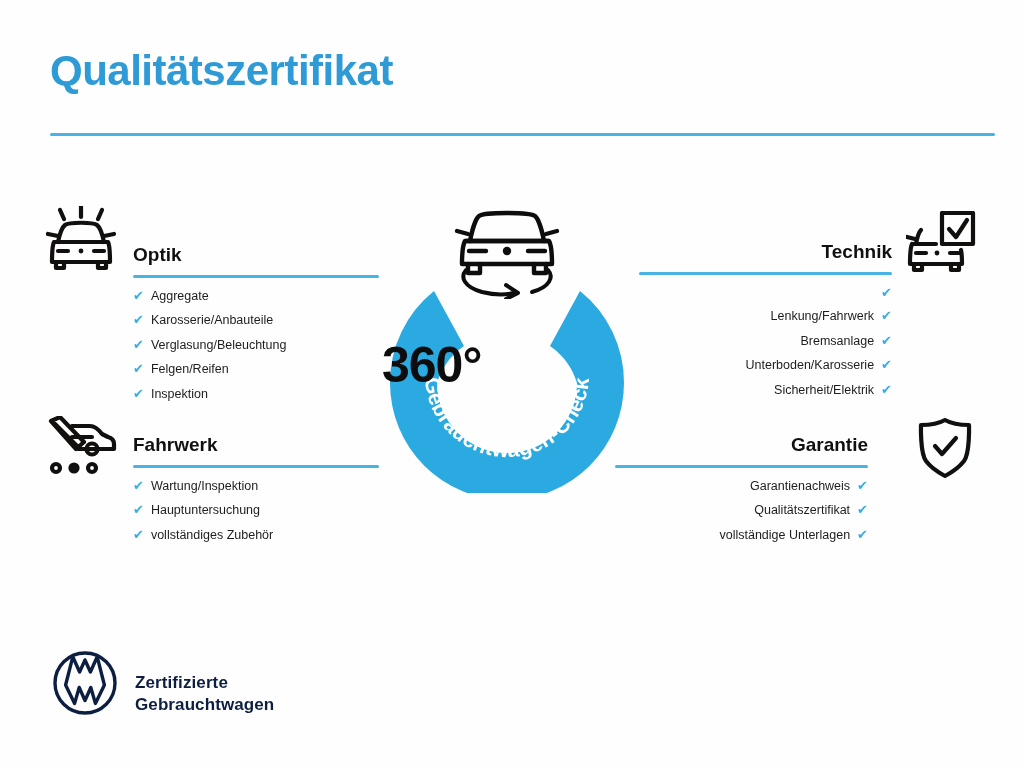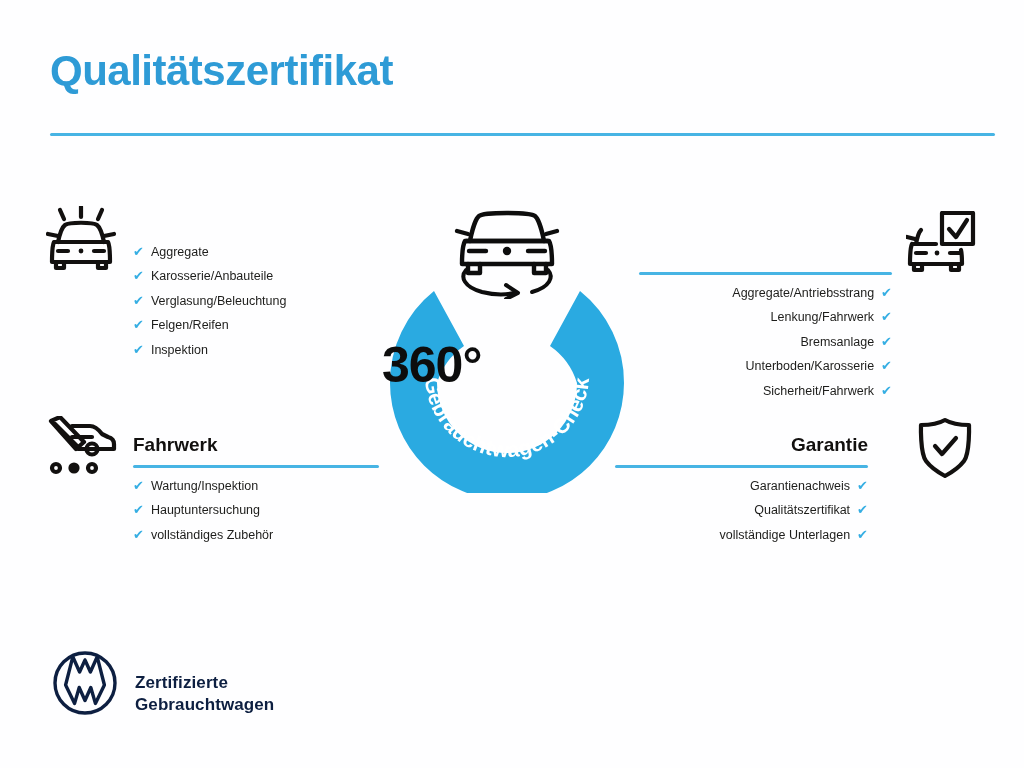--- a/index.html
+++ b/index.html
@@ -210,20 +210,24 @@
   </div>
 
   <div class="icon-box ic-garantie">
     <svg width="58" height="62" viewBox="0 0 58 62" fill="none" stroke="#12100f" stroke-width="4.2" stroke-linecap="round" stroke-linejoin="round">
       <path d="M29 3 C22 7 12 8 5 8 C5 8 4 36 10 44 C16 52 29 59 29 59 C29 59 42 52 48 44 C54 36 53 8 53 8 C46 8 36 7 29 3 Z"></path>
       <polyline points="19,29 26,37 40,21"></polyline>
     </svg>
   </div>
 
   <div class="section left sec-optik">
+    <div class="section-head">
+      <div class="section-title">Optik</div>
+      <div class="section-rule"></div>
+    </div>
     <ul class="check-list">
       <li>
           <span class="chk">✔</span>
           <span>Aggregate</span>
         </li>
       <li>
           <span class="chk">✔</span>
           <span>Karosserie/Anbauteile</span>
         </li>
       <li>
@@ -257,41 +261,41 @@
         </li>
       <li>
           <span class="chk">✔</span>
           <span>vollständiges Zubehör</span>
         </li>
     </ul>
   </div>
 
   <div class="section right sec-technik">
     <div class="section-head">
+      <div class="section-title">Technik</div>
       <div class="section-rule"></div>
     </div>
     <ul class="check-list">
       <li>
-          <span>Aggregate/Antriebsstrang</span>
           <span class="chk">✔</span>
         </li>
       <li>
           <span>Lenkung/Fahrwerk</span>
           <span class="chk">✔</span>
         </li>
       <li>
           <span>Bremsanlage</span>
           <span class="chk">✔</span>
         </li>
       <li>
           <span>Unterboden/Karosserie</span>
           <span class="chk">✔</span>
         </li>
       <li>
-          <span>Sicherheit/Fahrwerk</span>
+          <span>Sicherheit/Elektrik</span>
           <span class="chk">✔</span>
         </li>
     </ul>
   </div>
 
   <div class="section right sec-garantie">
     <div class="section-head">
       <div class="section-title">Garantie</div>
       <div class="section-rule"></div>
     </div>

